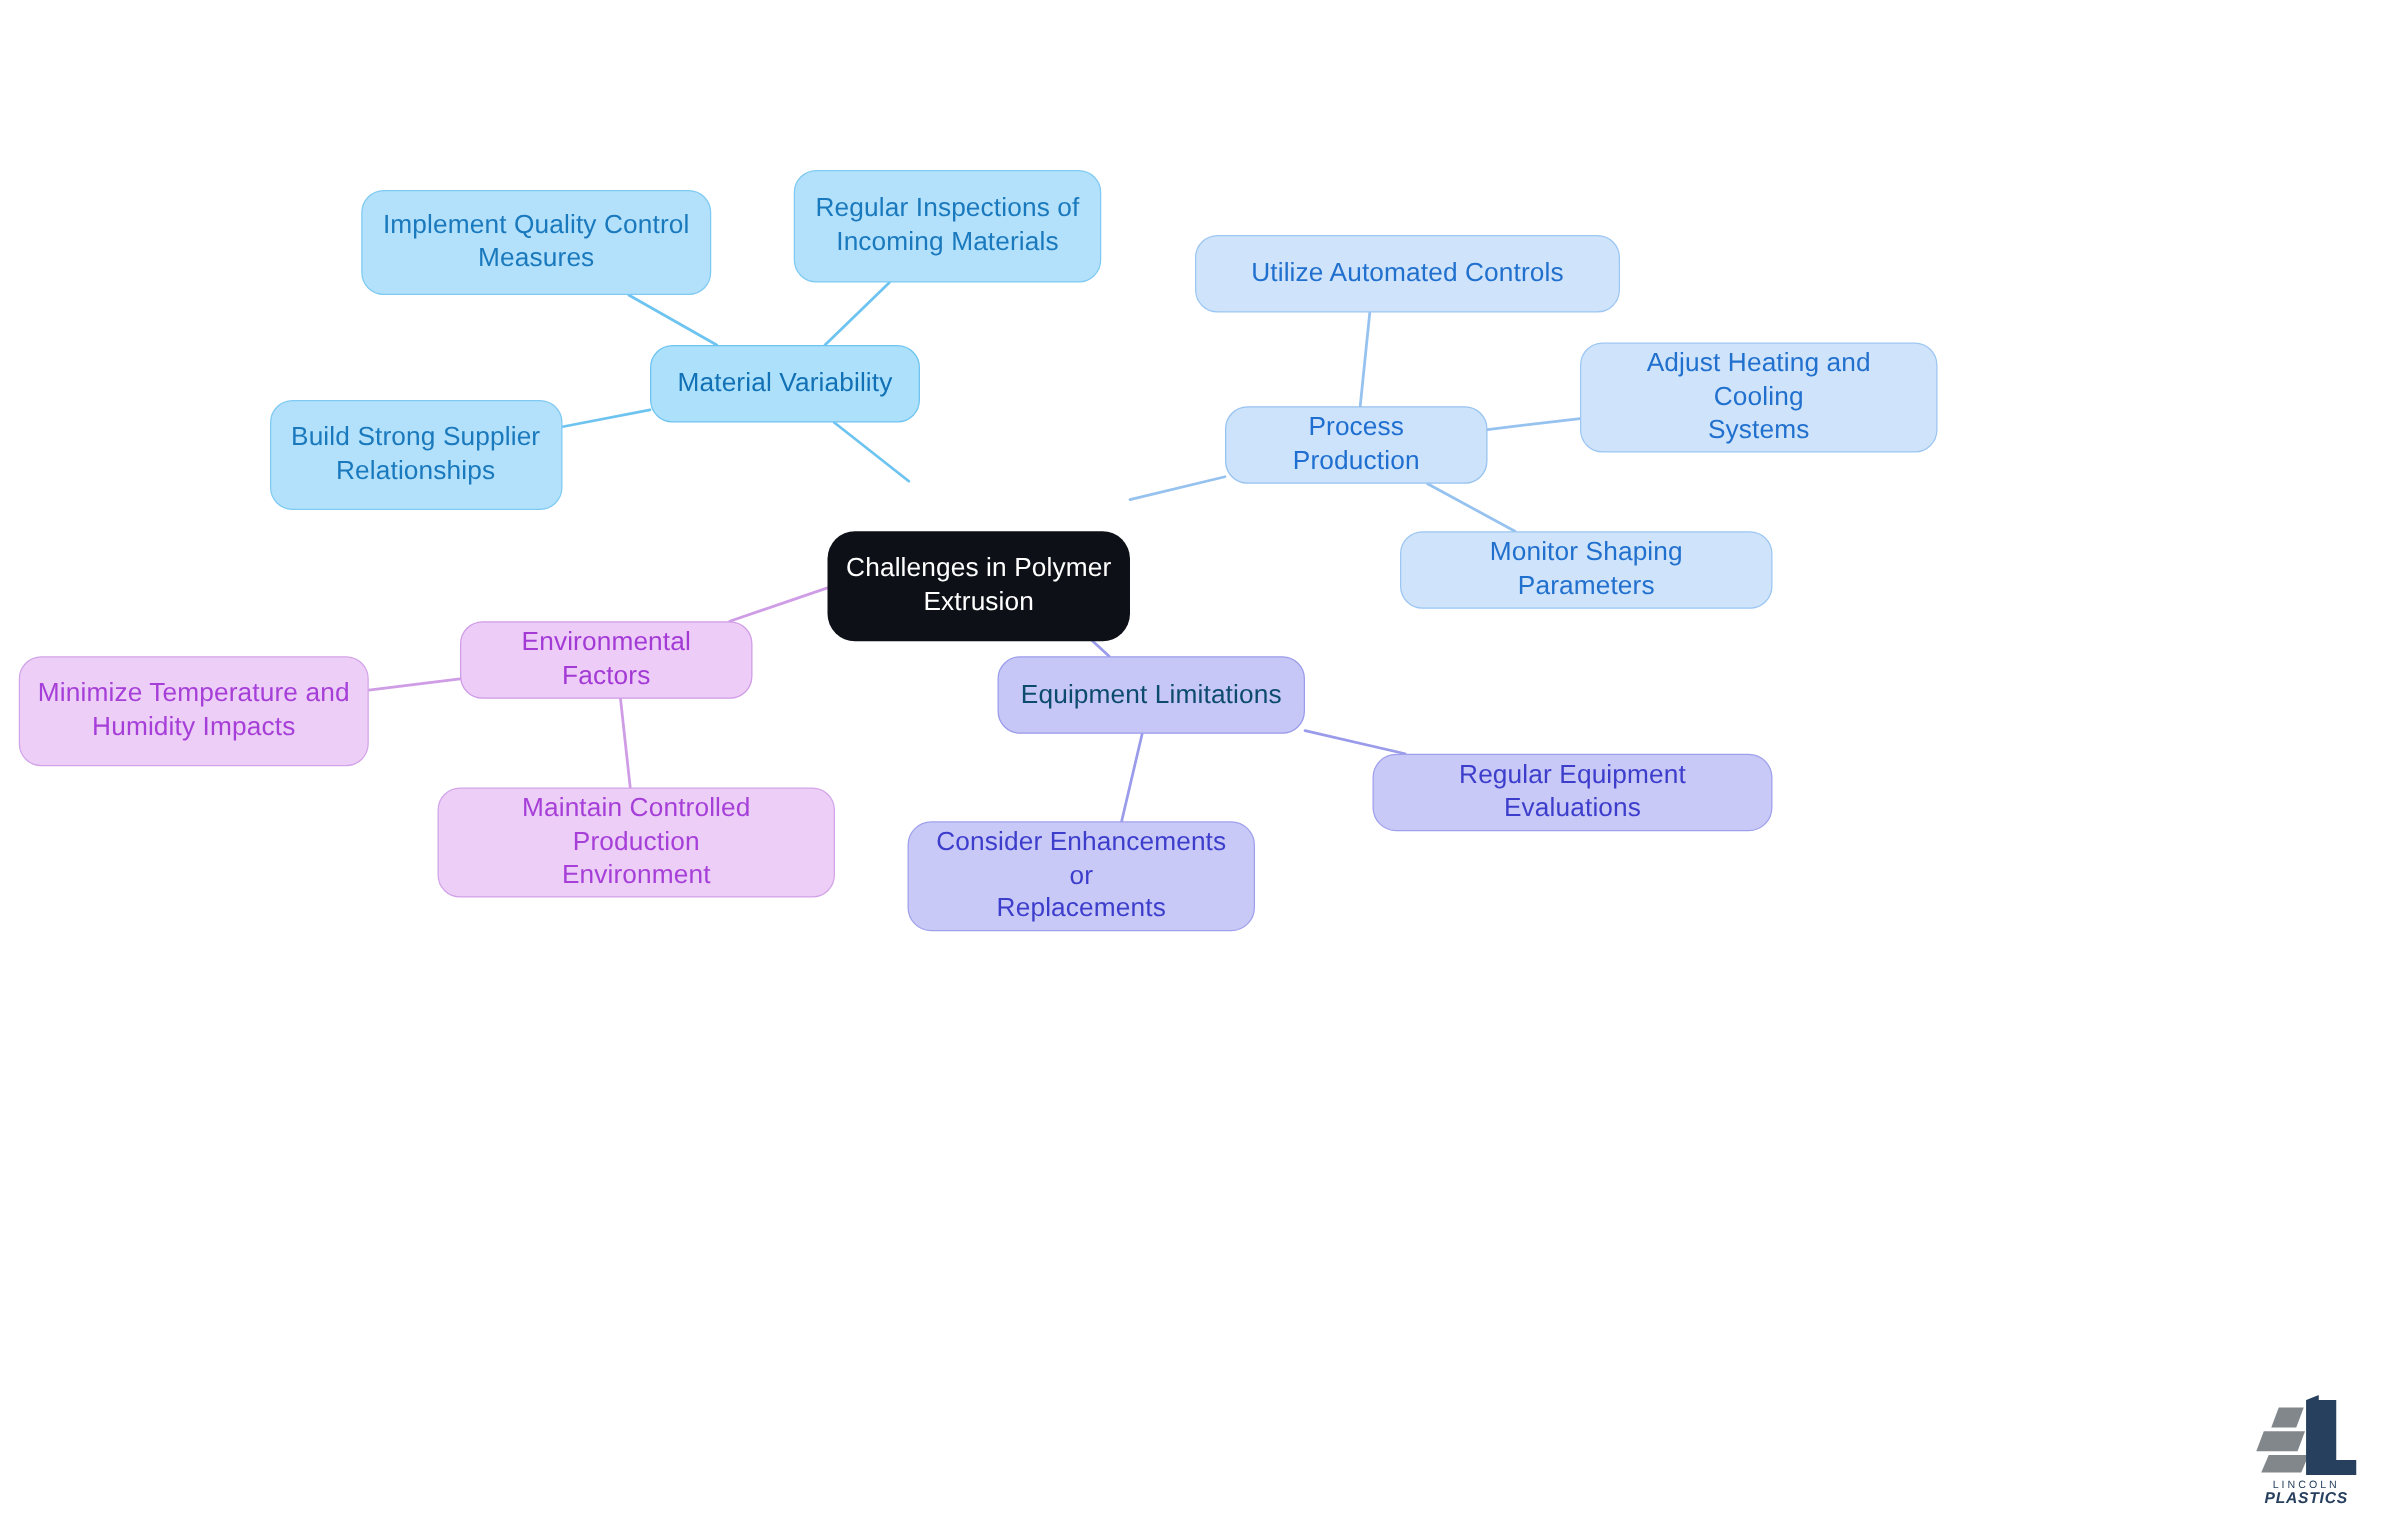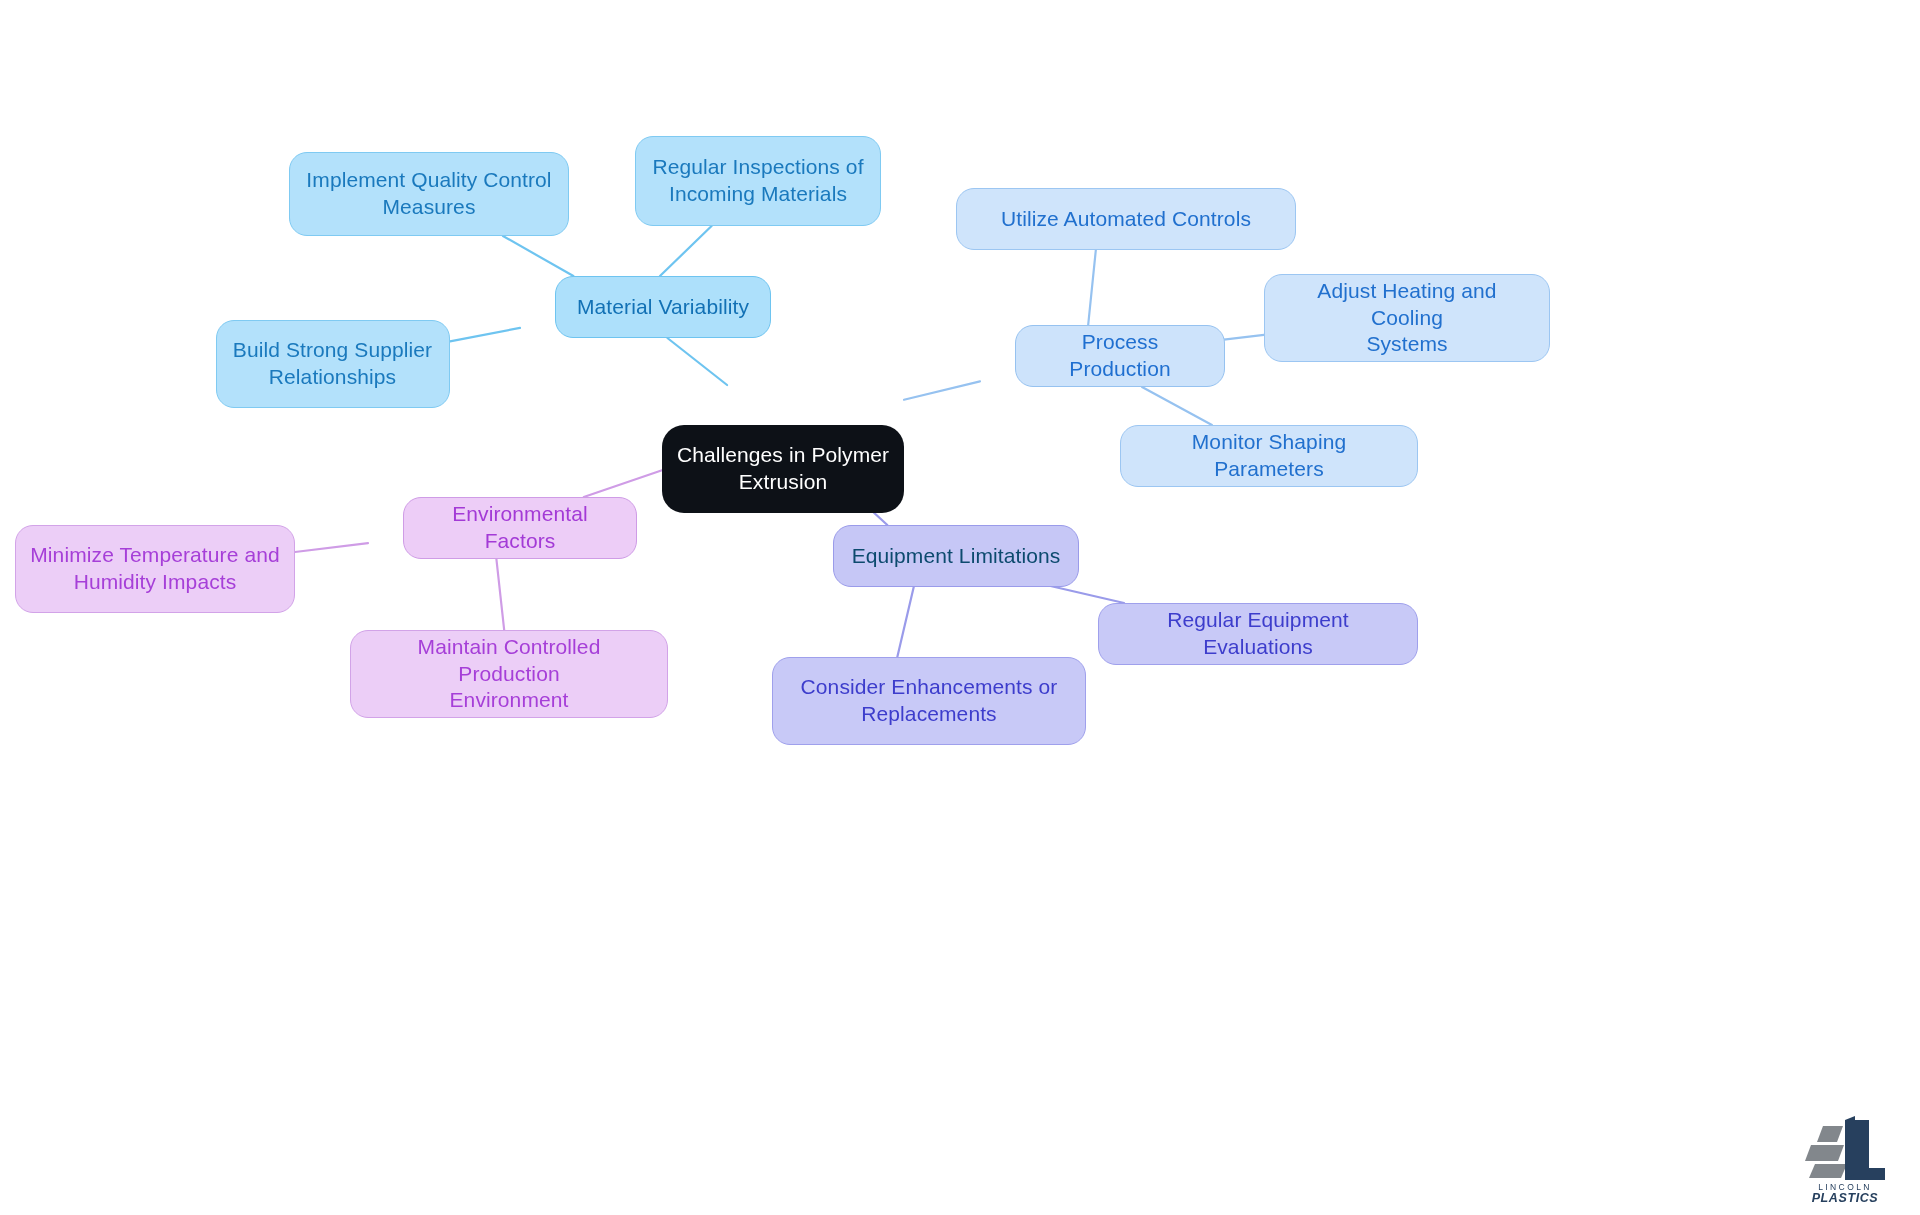--- a/index.html
+++ b/index.html
@@ -39,35 +39,35 @@
     letter-spacing: 0.1px;
   }
   .node.root {
     border-radius: 22px;
     border-width: 0;
     font-size: 21px;
     color: #ffffff;
     background: #0d1117;
     margin-top: 40px;
   }
-  .node.lvl1 { font-size: 21px; margin-left: 35px; }
+  .node.lvl1 { font-size: 21px; }
   .node.lvl2 { font-size: 21px; }
 
   
   .pal-matvar        { background:#ade0fb; border-color:#6ec4f0; color:#1271b5; }
   .pal-matvar-leaf   { background:#b3e1fb; border-color:#7fcaf2; color:#1a79bd; }
 
   .pal-procvar       { background:#cde3fb; border-color:#96c2f0; color:#1f6fd0; }
   .pal-procvar-leaf  { background:#cfe4fb; border-color:#9cc6f2; color:#2170ce; }
 
   .pal-env           { background:#edcdf7; border-color:#cf9ce6; color:#a33ad6; }
   .pal-env-leaf      { background:#eccef7; border-color:#d2a3e8; color:#a63fd8; }
 
   .pal-equip         { background:#c6c7f6; border-color:#9a9bea; color:#0c4a6e; }
-  .pal-equip-leaf    { background:#c8c9f7; border-color:#9fa0ec; color:#3d3dcc; }
+  .pal-equip-leaf    { background:#c8c9f7; border-color:#9fa0ec; color:#3d3dcc;border-radius:19px; }
 
   
   #logo {
     position: absolute;
     left: 1797px;
     top: 1112px;
     width: 96px;
     height: 92px;
   }
   #logo svg { display: block; }
@@ -106,21 +106,21 @@
       <div class="node lvl2 pal-procvar-leaf" style="left: 956px; top: 188px; width: 340px; height: 62px;">Utilize Automated Controls</div>
       <div class="node lvl2 pal-procvar-leaf" style="left: 1264px; top: 274px; width: 286px; height: 88px;">Adjust Heating and Cooling
 Systems</div>
       <div class="node lvl2 pal-procvar-leaf" style="left: 1120px; top: 425px; width: 298px; height: 62px;">Monitor Shaping Parameters</div>
       <div class="node lvl1 pal-env" style="left: 368px; top: 497px; width: 234px; height: 62px;">Environmental Factors</div>
       <div class="node lvl2 pal-env-leaf" style="left: 15px; top: 525px; width: 280px; height: 88px;">Minimize Temperature and
 Humidity Impacts</div>
       <div class="node lvl2 pal-env-leaf" style="left: 350px; top: 630px; width: 318px; height: 88px;">Maintain Controlled Production
 Environment</div>
       <div class="node lvl1 pal-equip" style="left: 798px; top: 525px; width: 246px; height: 62px;">Equipment Limitations</div>
-      <div class="node lvl2 pal-equip-leaf" style="left: 772px; top: 657px; width: 314px; height: 88px;">Consider Enhancements or
+      <div class="node lvl2 pal-equip-leaf" style="left: 726px; top: 657px; width: 278px; height: 88px;">Consider Enhancements or
 Replacements</div>
       <div class="node lvl2 pal-equip-leaf" style="left: 1098px; top: 603px; width: 320px; height: 62px;">Regular Equipment Evaluations</div>
     </div>
 
   <div id="logo">
     <svg viewBox="0 0 96 92" width="96" height="92">
       <g>
         <polygon points="26,14 46,14 40,30 20,30" fill="#82878c"></polygon>
         <polygon points="14,33 47,33 41,49 8,49" fill="#82878c"></polygon>
         <polygon points="18,52 50,52 44,66 12,66" fill="#82878c"></polygon>

